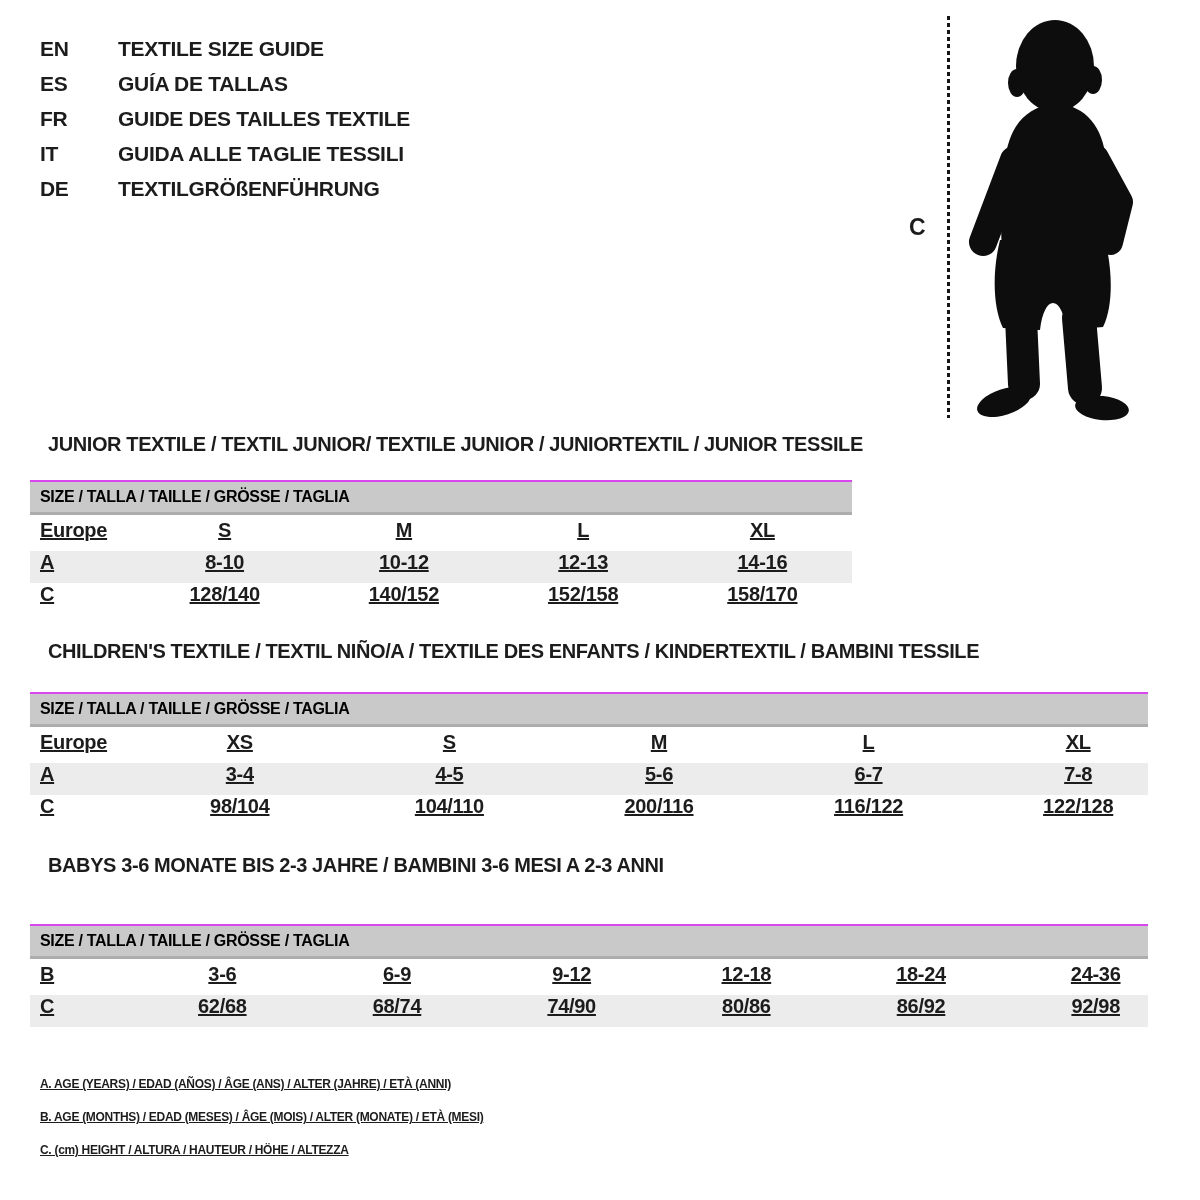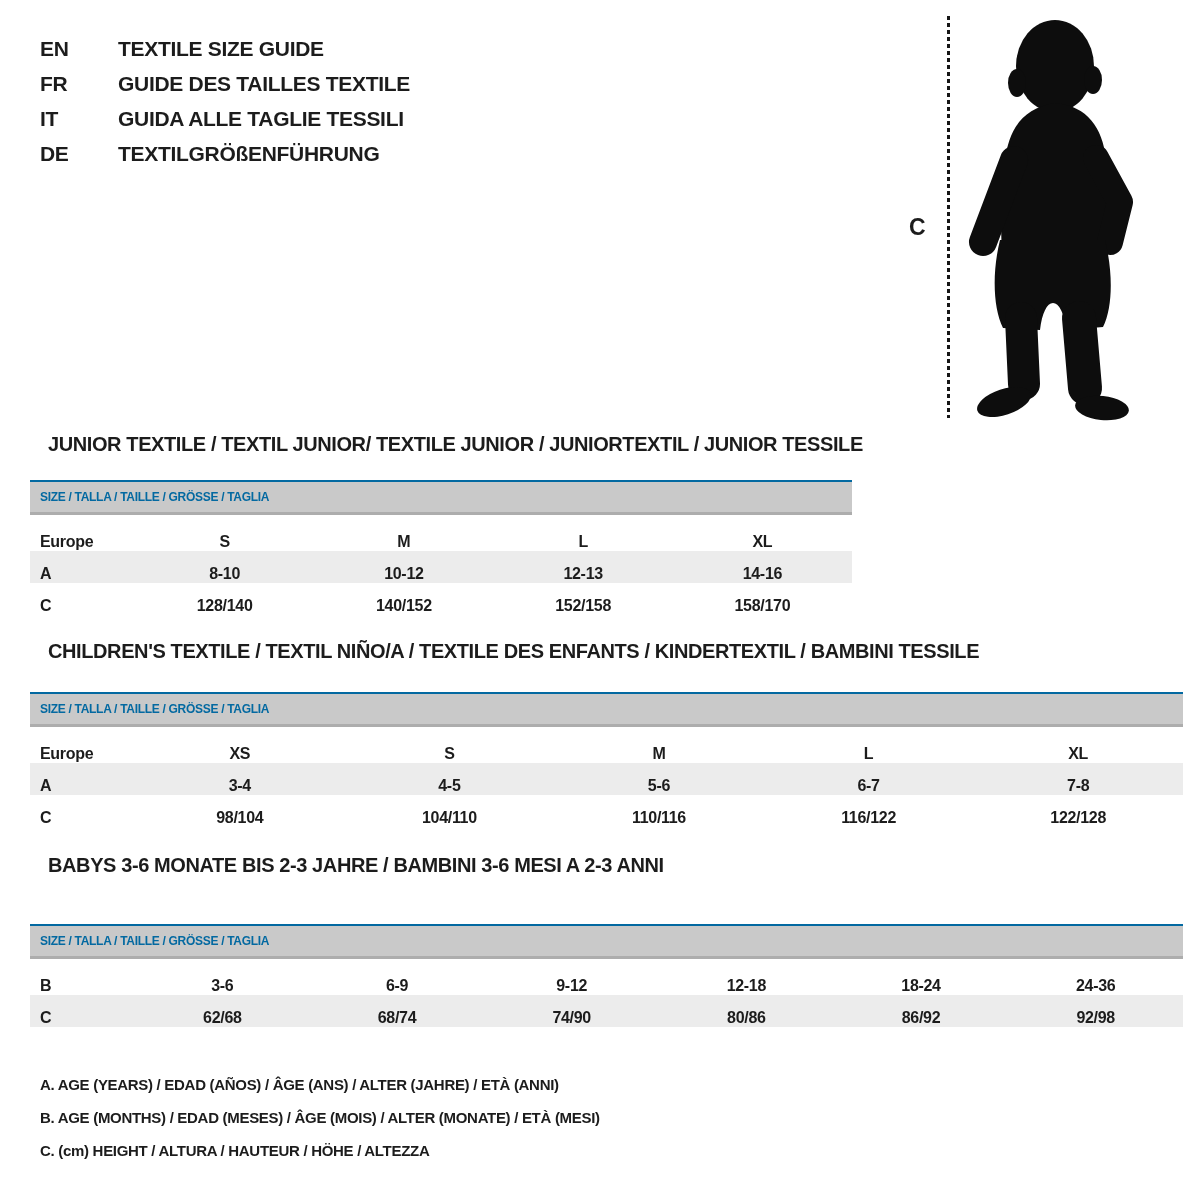--- a/index.html
+++ b/index.html
@@ -1,20 +1,20 @@
 <!DOCTYPE html>
 <html><head>
 <meta charset="utf-8">
 <style>
   html,body{margin:0;padding:0;}
   body{
     width:1200px;height:1200px;background:#ffffff;
     font-family:"Liberation Sans",sans-serif;color:#1c1c1c;
   }
-  .page{position:relative;width:1148px;height:1200px;overflow:hidden;background:#ffffff;padding-left:36px;}
+  .page{position:relative;width:1148px;height:1200px;overflow:hidden;background:#ffffff;}
 
   
   .lang-block{position:absolute;left:40px;top:31px;}
   .lang-row{display:flex;height:35px;align-items:center;font-size:21px;font-weight:700;letter-spacing:-0.3px;}
   .lang-code{width:78px;}
   .lang-title{white-space:nowrap;}
 
   
   .dash-line{
     position:absolute;left:947px;top:16px;width:3px;height:402px;
@@ -30,42 +30,46 @@
   #children-title{top:640px;text-align:center;}
   #babies-title{top:847px;}
 
   
   .size-table{position:absolute;left:30px;}
   #junior-table{top:480px;width:822px;}
   #children-table{top:692px;width:1153px;}
   #babies-table{top:924px;width:1153px;}
   .band{
     height:30px;line-height:30px;background:#c9c9c9;
-    border-top:2px solid #0369a1;border-bottom:3px solid #adadad;
-    padding-left:10px;font-size:12px;font-weight:700;color:#0369a1;
+    border-top:2px solid #d946ef;border-bottom:3px solid #adadad;
+    padding-left:10px;font-size:16px;font-weight:700;color:#000000;
     letter-spacing:-0.3px;margin-bottom:4px;
   }
   .trows .trow:nth-child(2){background:#ececec;}
-  .trow{display:flex;align-items:flex-end;height:32px;font-size:16px;font-weight:700;letter-spacing:-0.3px;}
+  .trow{display:flex;align-items:flex-start;height:32px;font-size:20px;font-weight:700;letter-spacing:-0.3px;text-decoration:underline;}
   .tlabel{width:105px;padding-left:10px;box-sizing:border-box;}
   .tcell{flex:1;text-align:center;}
 
   
   .legend{position:absolute;left:40px;top:1068px;}
-  .legend-line{height:33px;line-height:33px;font-size:15px;font-weight:700;letter-spacing:-0.3px;white-space:nowrap;}
+  .legend-line{height:33px;line-height:33px;font-size:12px;font-weight:700;letter-spacing:-0.3px;white-space:nowrap;text-decoration:underline;}
 </style>
 </head>
 <body>
 
 <div class="page">
 
   <div class="lang-block">
     <div class="lang-row">
       <div class="lang-code">EN</div>
       <div class="lang-title">TEXTILE SIZE GUIDE</div>
+    </div>
+    <div class="lang-row">
+      <div class="lang-code">ES</div>
+      <div class="lang-title">GUÍA DE TALLAS</div>
     </div>
     <div class="lang-row">
       <div class="lang-code">FR</div>
       <div class="lang-title">GUIDE DES TAILLES TEXTILE</div>
     </div>
     <div class="lang-row">
       <div class="lang-code">IT</div>
       <div class="lang-title">GUIDA ALLE TAGLIE TESSILI</div>
     </div>
     <div class="lang-row">
@@ -137,21 +141,21 @@
           <div class="tcell">3-4</div>
           <div class="tcell">4-5</div>
           <div class="tcell">5-6</div>
           <div class="tcell">6-7</div>
           <div class="tcell">7-8</div>
         </div>
         <div class="trow">
           <div class="tlabel">C</div>
           <div class="tcell">98/104</div>
           <div class="tcell">104/110</div>
-          <div class="tcell">110/116</div>
+          <div class="tcell">200/116</div>
           <div class="tcell">116/122</div>
           <div class="tcell">122/128</div>
         </div>
       </div>
   </div>
 
   <div class="sec-title two-line" id="babies-title">
     <div>BABYS 3-6 MONATE BIS 2-3 JAHRE / BAMBINI 3-6 MESI A 2-3 ANNI</div>
   </div>
   <div class="size-table" id="babies-table">

